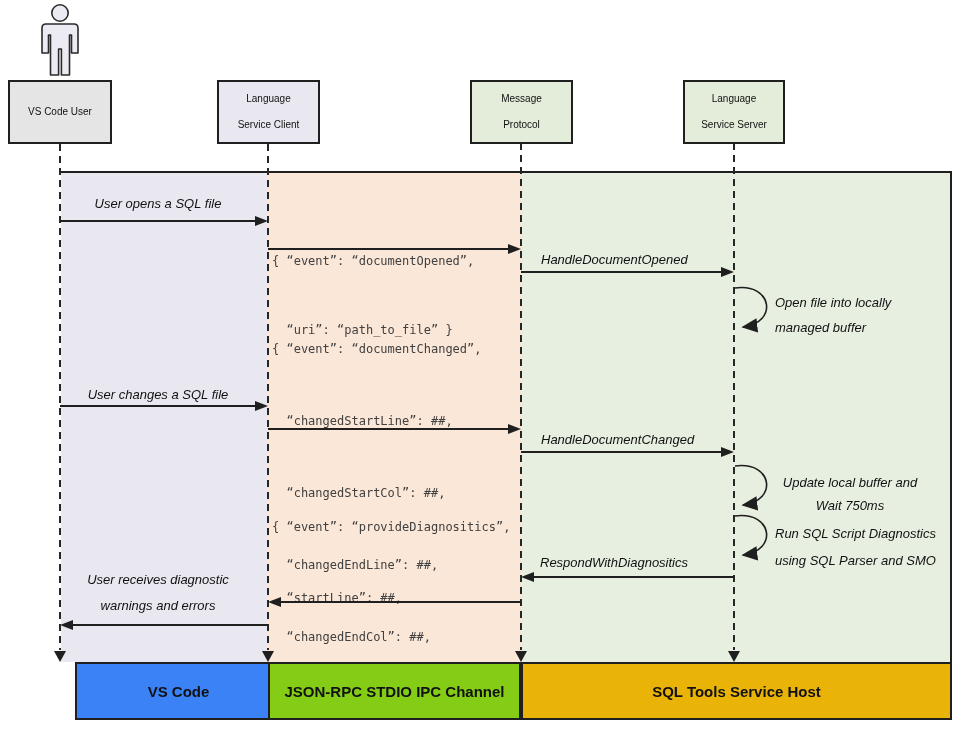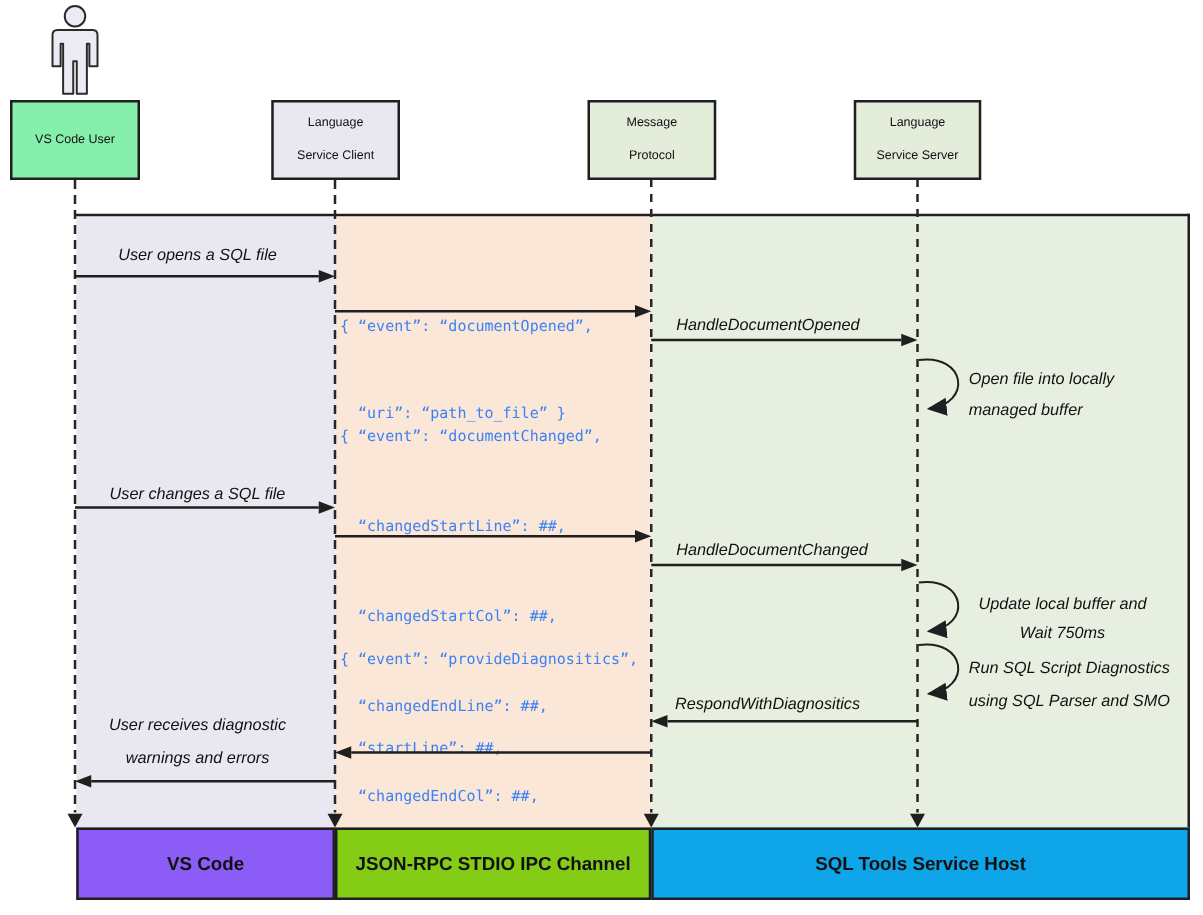--- a/index.html
+++ b/index.html
@@ -20,42 +20,42 @@
   .arrow-line { position:absolute; height:2px; background:#1f1f1f; }
   .head-right { position:absolute; width:0; height:0; border-top:5px solid transparent;
                 border-bottom:5px solid transparent; border-left:13px solid #1f1f1f; }
   .head-left  { position:absolute; width:0; height:0; border-top:5px solid transparent;
                 border-bottom:5px solid transparent; border-right:13px solid #1f1f1f; }
   .head-down  { position:absolute; width:0; height:0; border-left:6px solid transparent;
                 border-right:6px solid transparent; border-top:11px solid #1f1f1f; }
   .lbl { position:absolute; font-style:italic; font-size:13px; color:#111; white-space:nowrap; }
   .lbl-c { position:absolute; font-style:italic; font-size:13px; color:#111; text-align:center; }
   .mono { position:absolute; font-family:"DejaVu Sans Mono", monospace; font-size:12px;
-          color:#3b82f6; white-space:pre; }
+          color:#404040; white-space:pre; }
   .loop { position:absolute; }
 </style>
 </head>
 <body>
 
 <div id="canvas">
 
   <div class="lane" style="left:61px; width:207px; background:#e9e8f1;"></div>
   <div class="lane" style="left:268px; width:253px; background:#fbe7d8;"></div>
   <div class="lane" style="left:521px; width:430px; background:#e7efe0;"></div>
   <div class="hline" style="left:60px; top:171px; width:892px;"></div>
   <div class="vline" style="left:950px; top:171px; height:491px;"></div>
 
   <svg class="loop" style="left:38px; top:3px;" width="44" height="75" viewBox="0 0 44 75">
     <circle cx="22" cy="10" r="8.2" fill="#ecebf4" stroke="#2a2a2a" stroke-width="1.6"></circle>
     <path d="M 8,21 L 36,21 Q 40,21 40,25 L 40,50 L 33.5,50 L 33.5,32 L 31.5,32 L 31.5,72
              L 23.4,72 L 23.4,46 L 20.6,46 L 20.6,72 L 12.5,72 L 12.5,32 L 10.5,32 L 10.5,50
              L 4,50 L 4,25 Q 4,21 8,21 Z" fill="#ecebf4" stroke="#2a2a2a" stroke-width="1.6" stroke-linejoin="round"></path>
   </svg>
 
-  <div class="box" style="left:8px; top:80px; width:104px; height:64px; background:#86efac;">
+  <div class="box" style="left:8px; top:80px; width:104px; height:64px; background:#e5e5e5;">
     <div class="bl">VS Code User</div>
   </div>
   <div class="box" style="left:217px; top:80px; width:103px; height:64px; background:#e9e8f1;">
     <div class="bl">Language</div>
     <div class="bl">Service Client</div>
   </div>
   <div class="box" style="left:470px; top:80px; width:103px; height:64px; background:#e3edda;">
     <div class="bl">Message</div>
     <div class="bl">Protocol</div>
   </div>
@@ -158,23 +158,23 @@
   <div class="head-left" style="left:521px; top:572px;"></div>
 
   <div class="arrow-line" style="left:281px; top:601px; width:240px;"></div>
   <div class="head-left" style="left:268px; top:597px;"></div>
 
   <div class="lbl-c" style="left:60px; top:572px; width:196px;">User receives diagnostic</div>
   <div class="lbl-c" style="left:60px; top:598px; width:196px;">warnings and errors</div>
   <div class="arrow-line" style="left:73px; top:624px; width:195px;"></div>
   <div class="head-left" style="left:60px; top:620px;"></div>
 
-  <div class="fbox" style="left:61px; width:207px; background:#8b5cf6;">
+  <div class="fbox" style="left:75px; width:207px; background:#3b82f6;">
     <span>VS Code</span>
   </div>
   <div class="fbox" style="left:268px; width:253px; background:#84cc16;">
     <span>JSON-RPC STDIO IPC Channel</span>
   </div>
-  <div class="fbox" style="left:521px; width:431px; background:#0ea5e9;">
+  <div class="fbox" style="left:521px; width:431px; background:#eab308;">
     <span>SQL Tools Service Host</span>
   </div>
 
 </div>
 
 </body></html>

